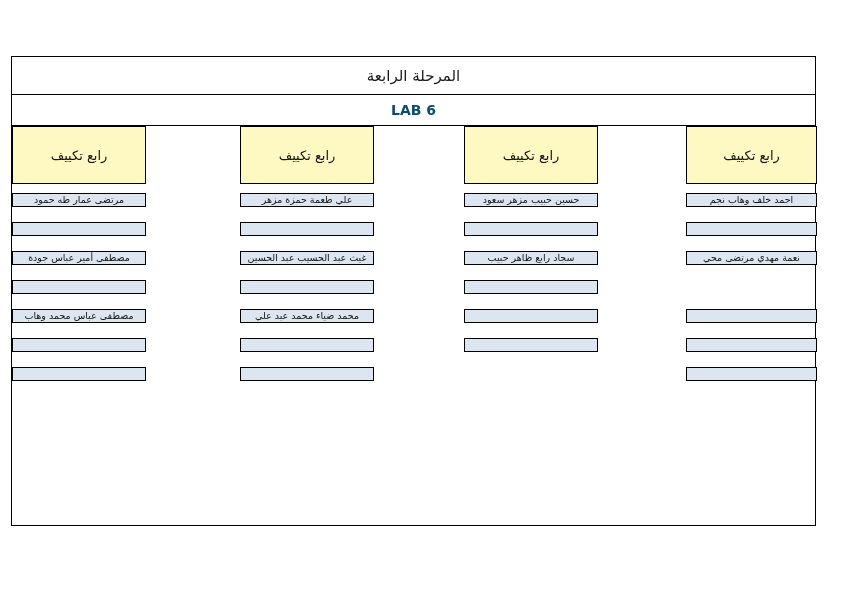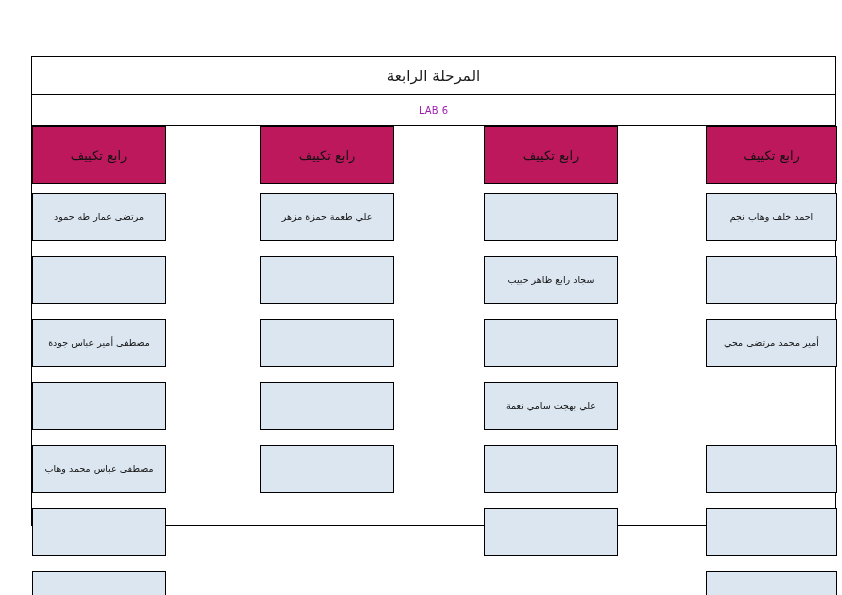--- a/index.html
+++ b/index.html
@@ -6,21 +6,21 @@
   html,body{margin:0;padding:0;}
   body{
     width:842px;height:595px;
     background:#ffffff;
     font-family:"DejaVu Sans","Liberation Sans",sans-serif;
     overflow:hidden;
     position:relative;
   }
   #sheet{
     position:absolute;
-    left:31px;top:56px;
+    left:11px;top:56px;
     width:805px;height:470px;
     box-sizing:border-box;
     border:1px solid #000000;
     background:#ffffff;
   }
   .title-row{
     box-sizing:border-box;
     width:100%;
     border-bottom:1px solid #000000;
     display:flex;
@@ -30,23 +30,23 @@
   }
   #title-row-1{height:38px;}
   #title-row-2{height:31px;}
   #title-row-1 .title-text{
     font-size:15px;
     color:#1a1a1a;
     font-weight:400;
     letter-spacing:0;
   }
   #title-row-2 .title-text{
-    font-size:10px;
-    color:#a21caf;
-    font-weight:normal;
+    font-size:14px;
+    color:#0c4a6e;
+    font-weight:bold;
     direction:ltr;
   }
   #grid{
     position:absolute;
     left:0;top:69px;
     width:100%;height:401px;
   }
   .column{
     position:absolute;
     top:0;
@@ -54,35 +54,35 @@
   }
   
   #col-0{left:0px;}      
   #col-1{left:228px;}    
   #col-2{left:452px;}    
   #col-3{left:674px;width:131px;} 
 
   .col-header{
     box-sizing:border-box;
     height:58px;
-    background:#be185d;
+    background:#fef9c3;
     border:1px solid #000000;
     display:flex;
     align-items:center;
     justify-content:center;
     margin-bottom:9px;
   }
   .col-header .col-header-text{
     font-size:13px;
     color:#111111;
     font-weight:400;
   }
   .name-cell{
     box-sizing:border-box;
-    height:48px;
+    height:14px;
     background:#dce6f1;
     border:1px solid #000000;
     display:flex;
     align-items:center;
     justify-content:center;
     margin-bottom:15px;
     padding:0 13px;
     overflow:hidden;
   }
   .name-cell.blank-slot{
@@ -140,64 +140,70 @@
         <div class="col-header">
           <span class="col-header-text">رابع تكييف</span>
         </div>
         <div class="name-cell">
           <span class="name-text">علي طعمة حمزة مزهر</span>
         </div>
         <div class="name-cell">
           <span class="name-text"></span>
         </div>
         <div class="name-cell">
-          <span class="name-text"></span>
+          <span class="name-text">غيث عبد الحسيب عبد الحسين</span>
+        </div>
+        <div class="name-cell">
+          <span class="name-text"></span>
+        </div>
+        <div class="name-cell">
+          <span class="name-text">محمد ضياء محمد عبد علي</span>
         </div>
         <div class="name-cell">
           <span class="name-text"></span>
         </div>
         <div class="name-cell">
           <span class="name-text"></span>
         </div>
       </div>
       <div class="column" id="col-2">
         <div class="col-header">
           <span class="col-header-text">رابع تكييف</span>
         </div>
         <div class="name-cell">
+          <span class="name-text">حسين حبيب مزهر سعود</span>
+        </div>
+        <div class="name-cell">
           <span class="name-text"></span>
         </div>
         <div class="name-cell">
           <span class="name-text">سجاد رابع ظاهر حبيب</span>
         </div>
         <div class="name-cell">
           <span class="name-text"></span>
         </div>
         <div class="name-cell">
-          <span class="name-text">علي بهجت سامي نعمة</span>
-        </div>
-        <div class="name-cell">
           <span class="name-text"></span>
         </div>
         <div class="name-cell">
           <span class="name-text"></span>
         </div>
       </div>
       <div class="column" id="col-3">
         <div class="col-header">
           <span class="col-header-text">رابع تكييف</span>
         </div>
         <div class="name-cell">
           <span class="name-text">احمد خلف وهاب نجم</span>
         </div>
         <div class="name-cell">
           <span class="name-text"></span>
         </div>
         <div class="name-cell">
-          <span class="name-text">أمير محمد مرتضى محي</span>
+          <span class="name-text">نعمة مهدي مرتضى محي</span>
         </div>
         <div class="name-cell blank-slot">
           <span class="name-text"></span>
         </div>
         <div class="name-cell">
           <span class="name-text"></span>
         </div>
         <div class="name-cell">
           <span class="name-text"></span>
         </div>

